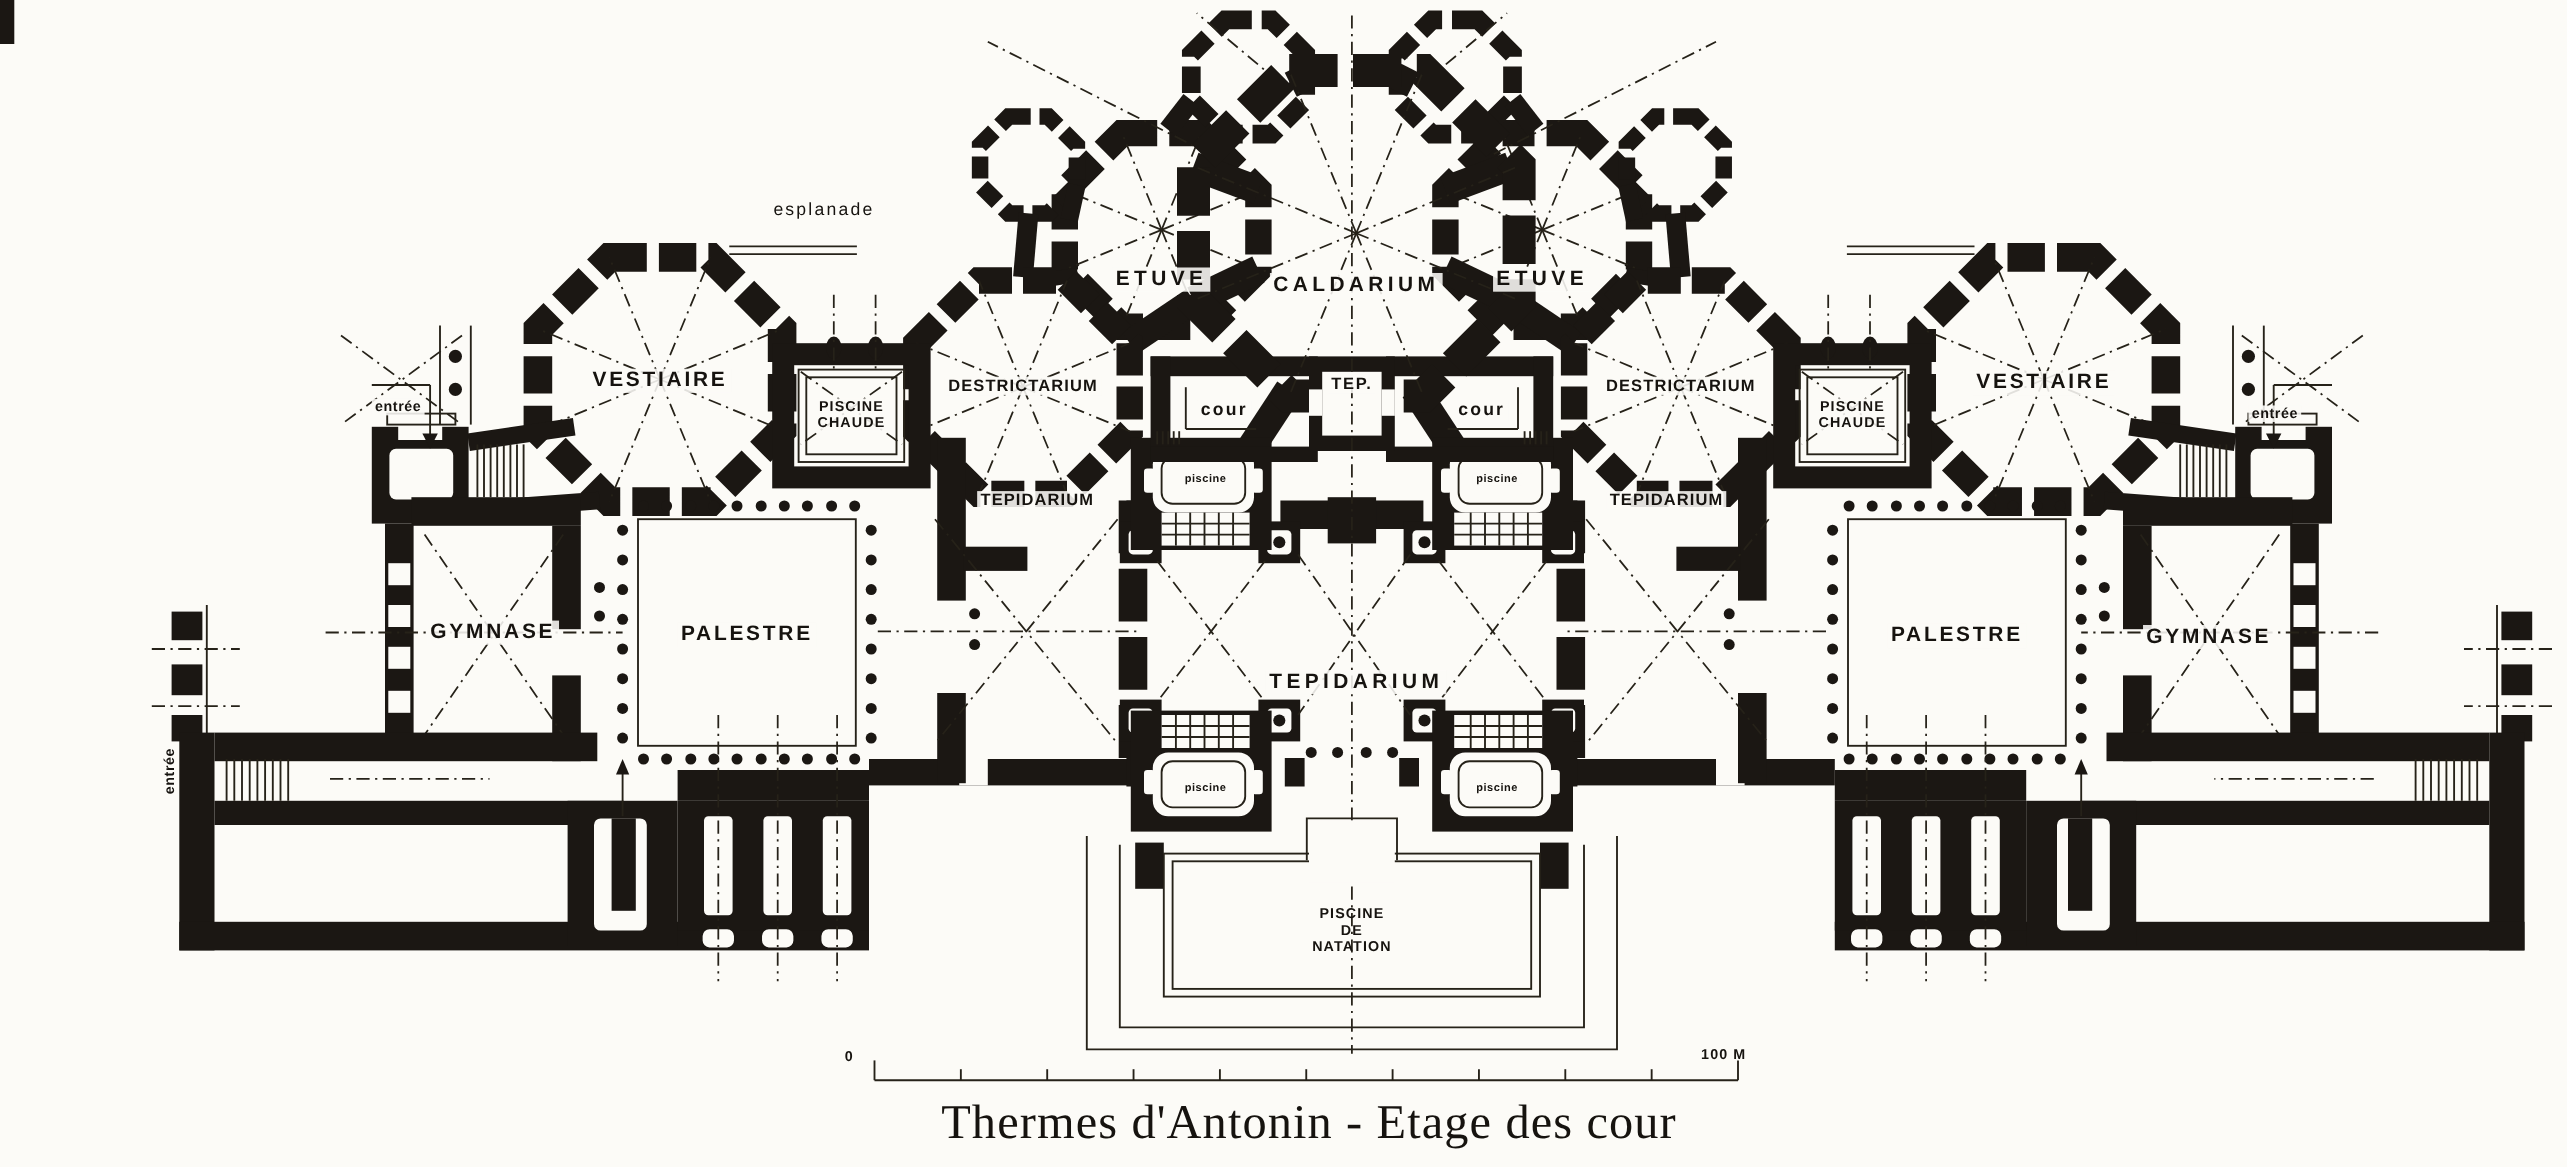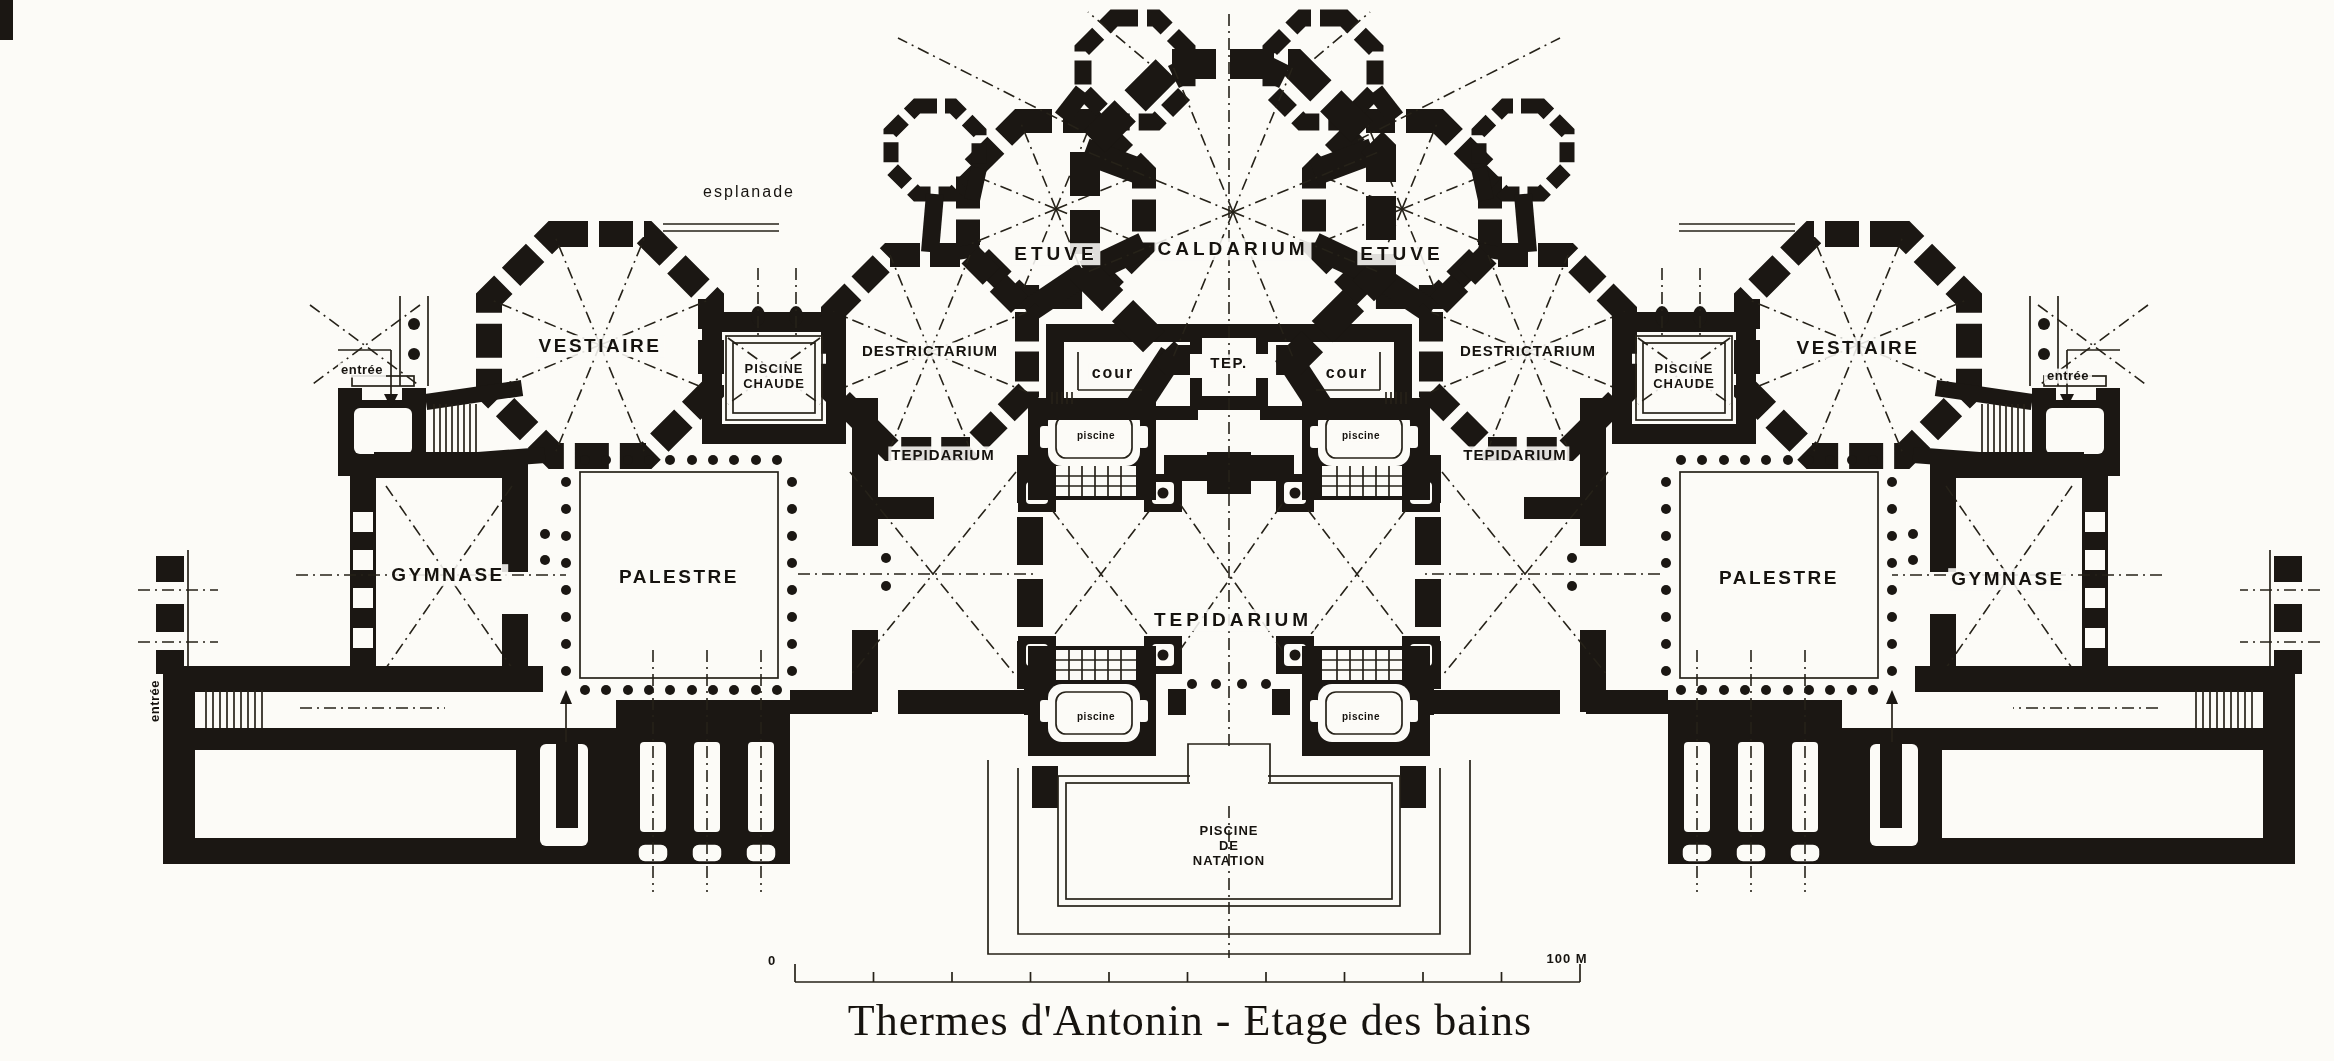--- a/index.html
+++ b/index.html
@@ -362,33 +362,33 @@
   </g>
 </svg>
 
 <div class="lbl lower" style="left:749px;top:192px;font-weight:400;background:none">esplanade</div>
 
 <div class="lbl lg" style="left:600px;top:346px">VESTIAIRE</div>
 <div class="lbl sm" style="left:774px;top:377px">PISCINE
 CHAUDE</div>
 <div class="lbl md" style="left:930px;top:351px;letter-spacing:1px">DESTRICTARIUM</div>
 <div class="lbl xl" style="left:1056px;top:211px">ETUVE</div>
-<div class="lbl xl" style="left:1233px;top:206px">CALDARIUM</div>
+<div class="lbl xl" style="left:1233px;top:216px">CALDARIUM</div>
 <div class="lbl xl" style="left:1402px;top:211px">ETUVE</div>
 <div class="lbl md" style="left:1528px;top:351px;letter-spacing:1px">DESTRICTARIUM</div>
 <div class="lbl sm" style="left:1684px;top:377px">PISCINE
 CHAUDE</div>
 <div class="lbl lg" style="left:1858px;top:348px">VESTIAIRE</div>
 
 <div class="lbl entree" style="left:362px;top:370px">entrée</div>
 <div class="lbl entree" style="left:2068px;top:376px">entrée</div>
 <div class="lbl entree vert" style="left:155px;top:701px;background:none">entrée</div>
 
 <div class="lbl lower" style="left:1113px;top:373px">cour</div>
-<div class="lbl md" style="left:1229px;top:363px">TEP.</div>
+<div class="lbl md" style="left:1229px;top:349px">TEP.</div>
 <div class="lbl lower" style="left:1347px;top:373px">cour</div>
 
 <div class="lbl xs" style="left:1096px;top:436px">piscine</div>
 <div class="lbl xs" style="left:1361px;top:436px">piscine</div>
 <div class="lbl xs" style="left:1096px;top:717px">piscine</div>
 <div class="lbl xs" style="left:1361px;top:717px">piscine</div>
 
 <div class="lbl md" style="left:943px;top:455px;letter-spacing:1px">TEPIDARIUM</div>
 <div class="lbl md" style="left:1515px;top:455px;letter-spacing:1px">TEPIDARIUM</div>
 
@@ -398,15 +398,15 @@
 <div class="lbl lg" style="left:1779px;top:578px">PALESTRE</div>
 <div class="lbl lg" style="left:2008px;top:579px">GYMNASE</div>
 
 <div class="lbl sm" style="left:1229px;top:846px;background:none">PISCINE
 DE
 NATATION</div>
 
 <div class="lbl scalelbl" style="left:772px;top:961px">0</div>
 <div class="lbl scalelbl" style="left:1567px;top:959px">100 M</div>
 
-<div class="lbl caption" style="left:1190px;top:1021px">Thermes d'Antonin - Etage des bains</div>
+<div class="lbl caption" style="left:1190px;top:1021px">Thermes d'Antonin - Etage des cour</div>
 
 </div>
 
 </body></html>

